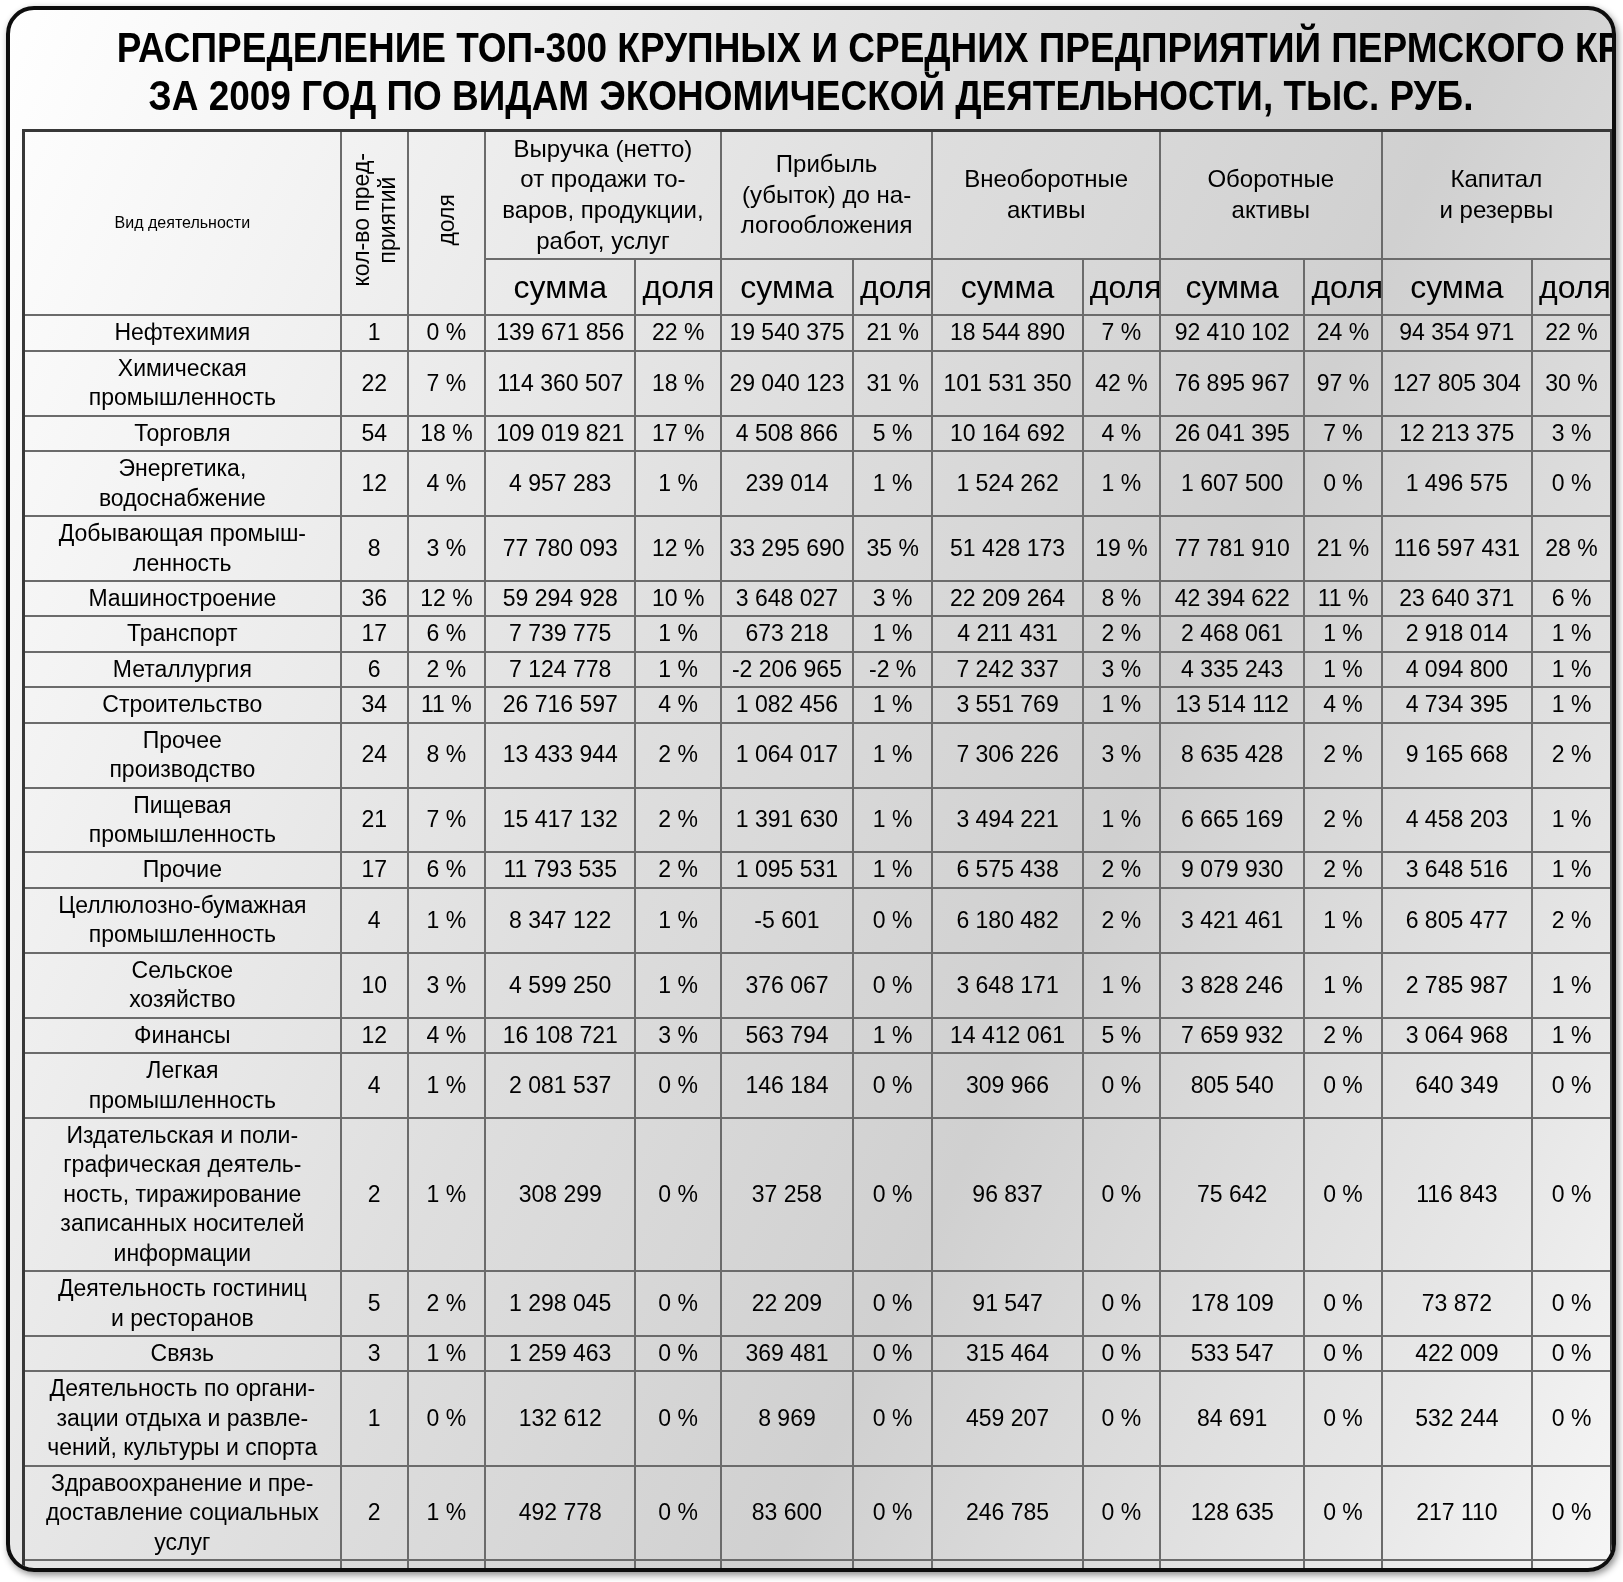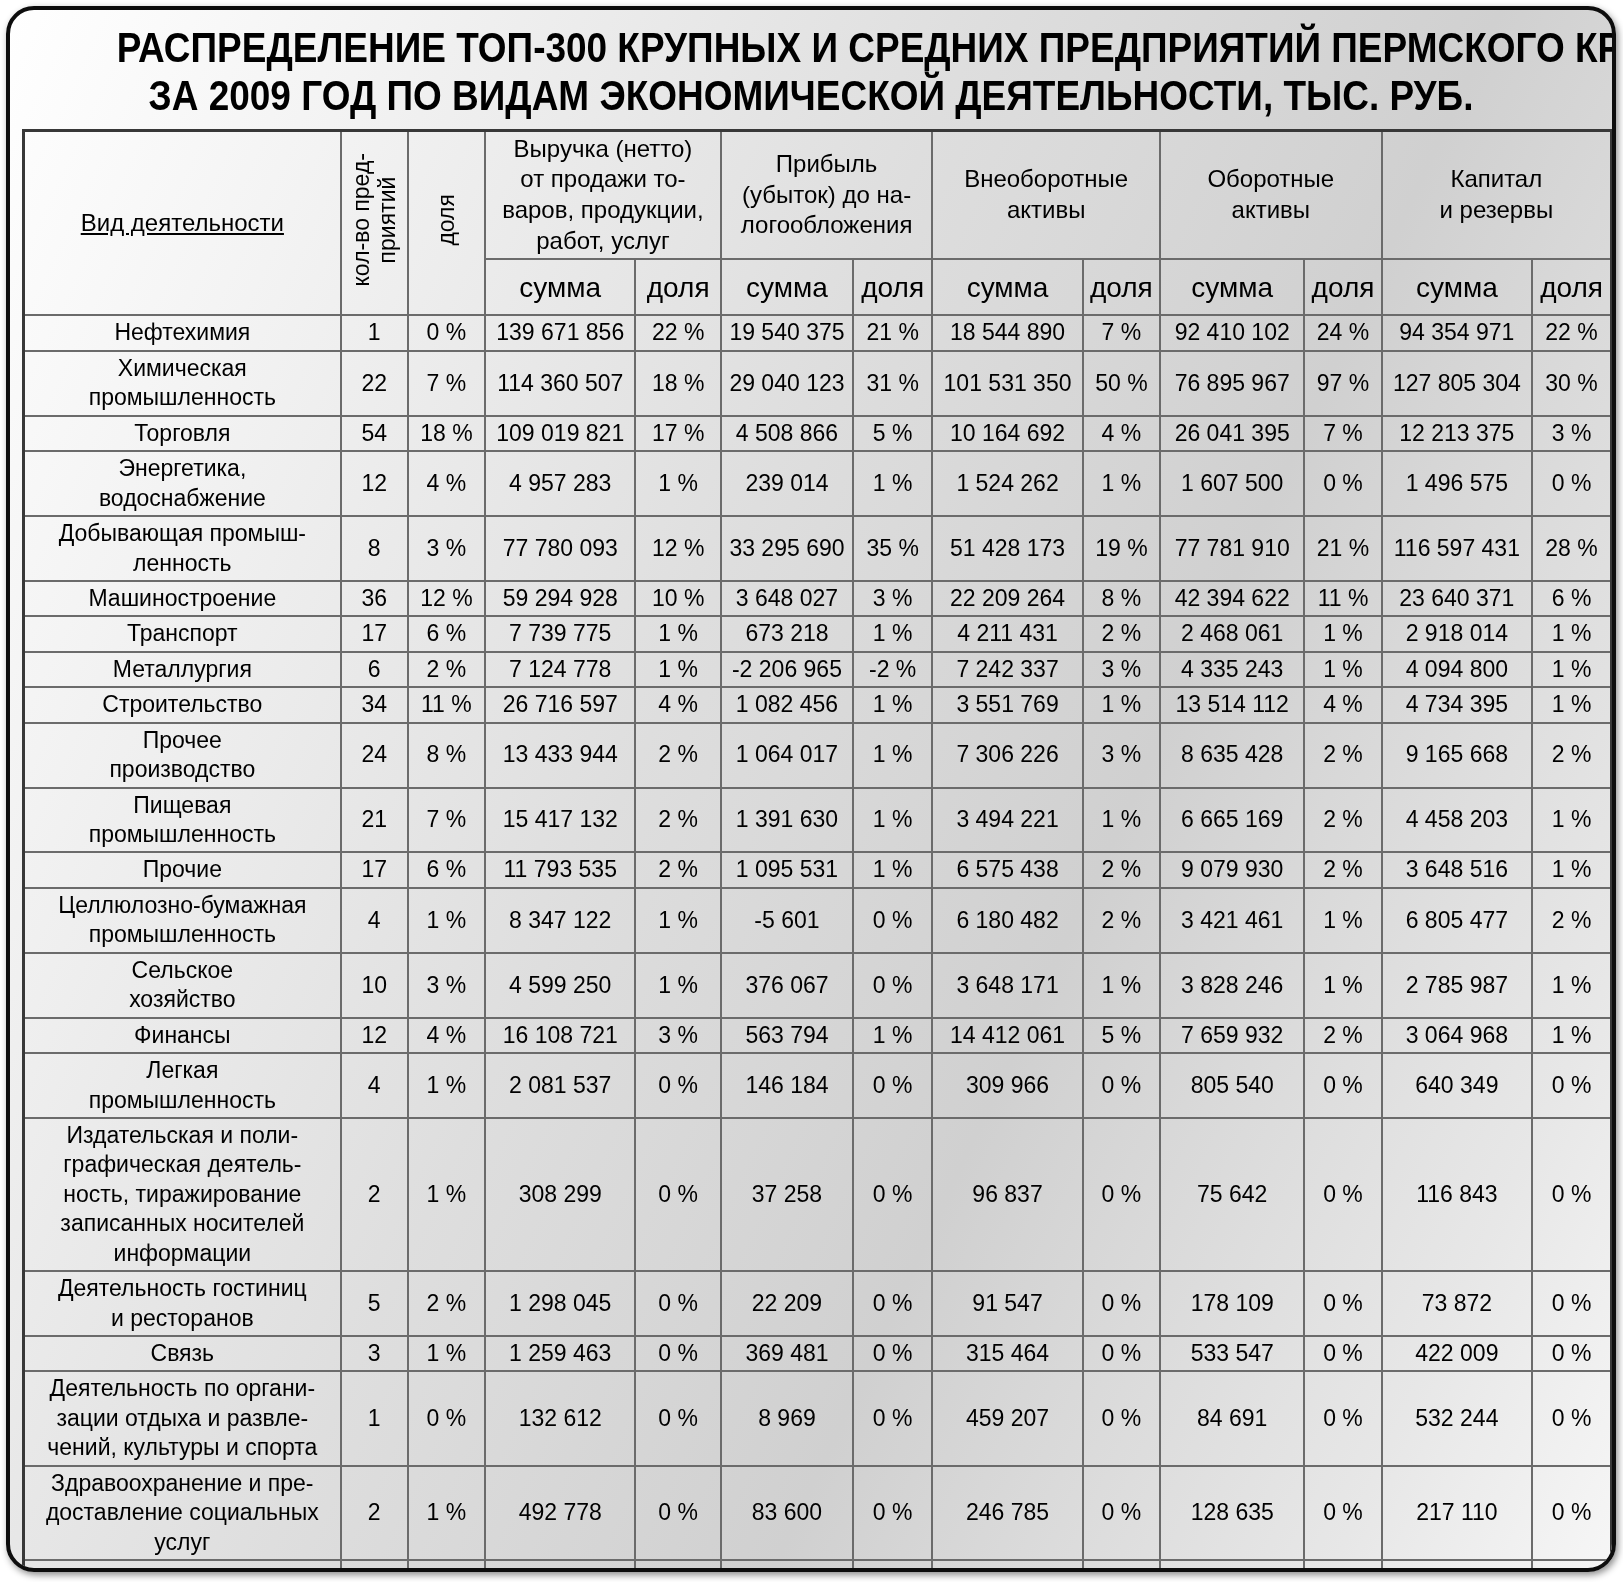--- a/index.html
+++ b/index.html
@@ -19,22 +19,22 @@
   table.grid {
     border-collapse:collapse; table-layout:fixed; width:1591px; margin:0 auto;
     font-size:23px; border:3px solid #383838; background:transparent;
   }
   table.grid th, table.grid td {
     border:2px solid #6b6b6b; padding:2px 6px; text-align:center;
     vertical-align:middle; font-weight:normal; line-height:1.28;
     overflow:hidden;
   }
   th.grp { height:112px; white-space:pre-line; font-size:24px; }
-  th.sub { height:50px; font-size:28px; }
-  th.name-h { text-align:left; padding-left:10px; font-size:24px;text-decoration:underline; }
+  th.sub { height:50px; font-size:32px; }
+  th.name-h { text-align:left; padding-left:10px; font-size:16px; }
   th.vert { padding:4px 2px; }
   th.vert .v {
     display:inline-block; writing-mode:vertical-rl; transform:rotate(180deg);
     white-space:pre-line; line-height:1.15; font-size:23px;
   }
   td.name { text-align:left; padding-left:10px; white-space:pre-line; }
 </style>
 </head>
 <body>
 
@@ -114,21 +114,21 @@
           <tr>
             <td class="name">Химическая
 промышленность</td>
             <td>22</td>
             <td>7 %</td>
             <td>114 360 507</td>
             <td>18 %</td>
             <td>29 040 123</td>
             <td>31 %</td>
             <td>101 531 350</td>
-            <td>50 %</td>
+            <td>42 %</td>
             <td>76 895 967</td>
             <td>97 %</td>
             <td>127 805 304</td>
             <td>30 %</td>
           </tr>
           <tr>
             <td class="name">Торговля</td>
             <td>54</td>
             <td>18 %</td>
             <td>109 019 821</td>

